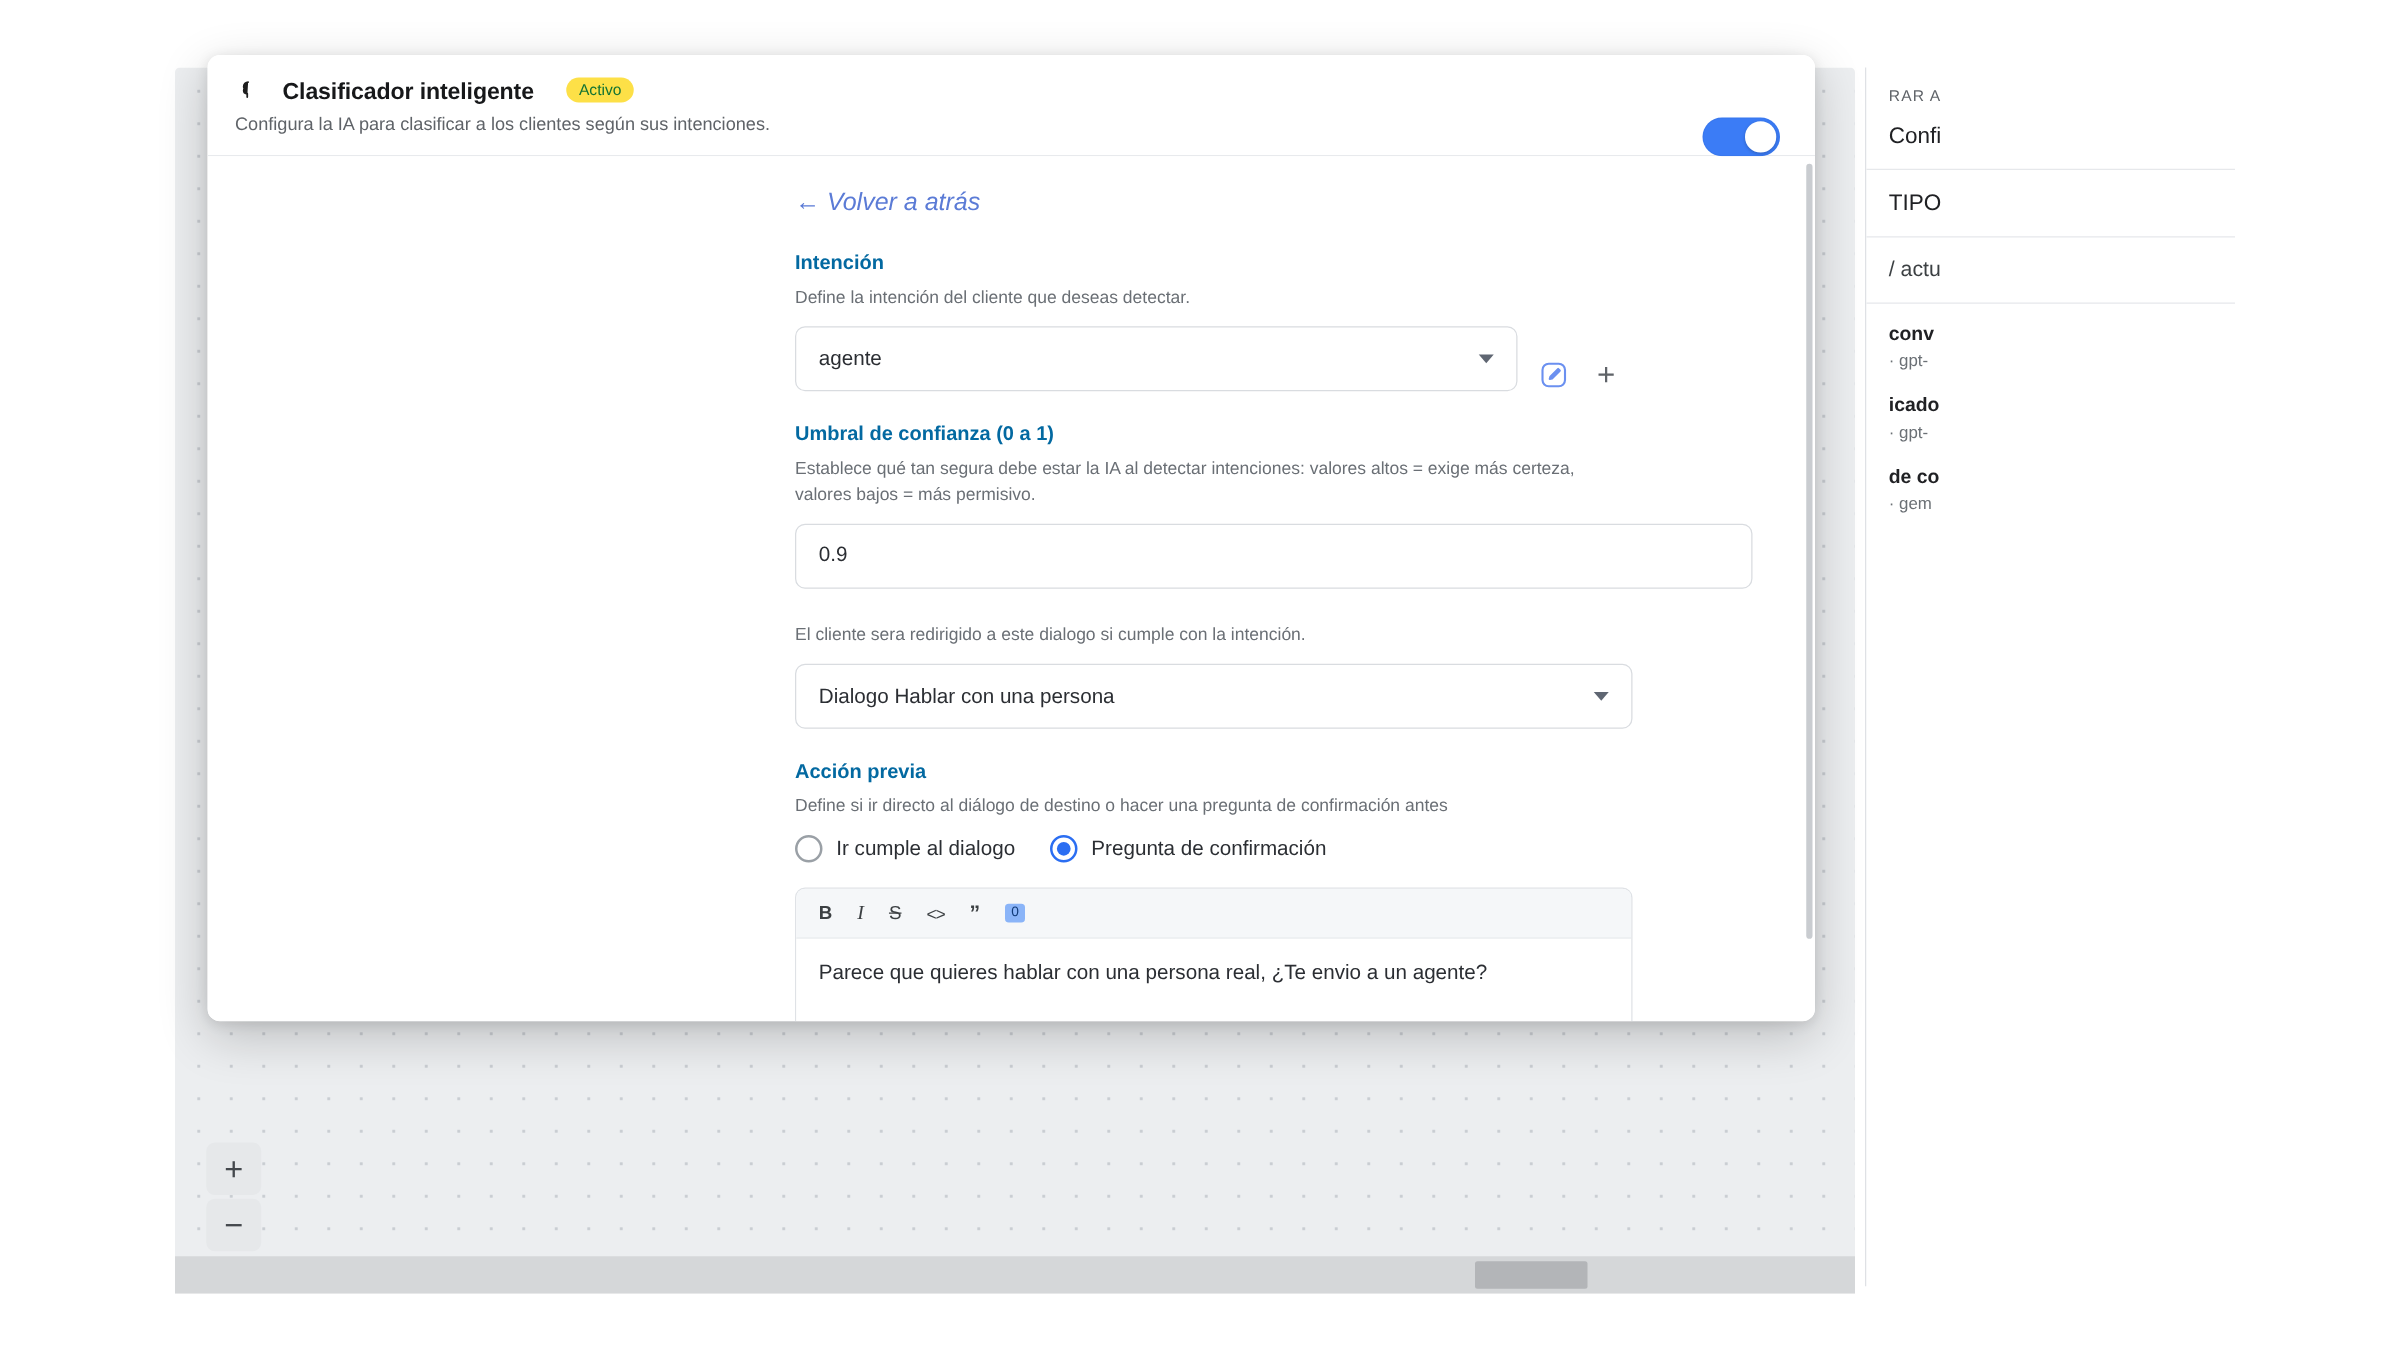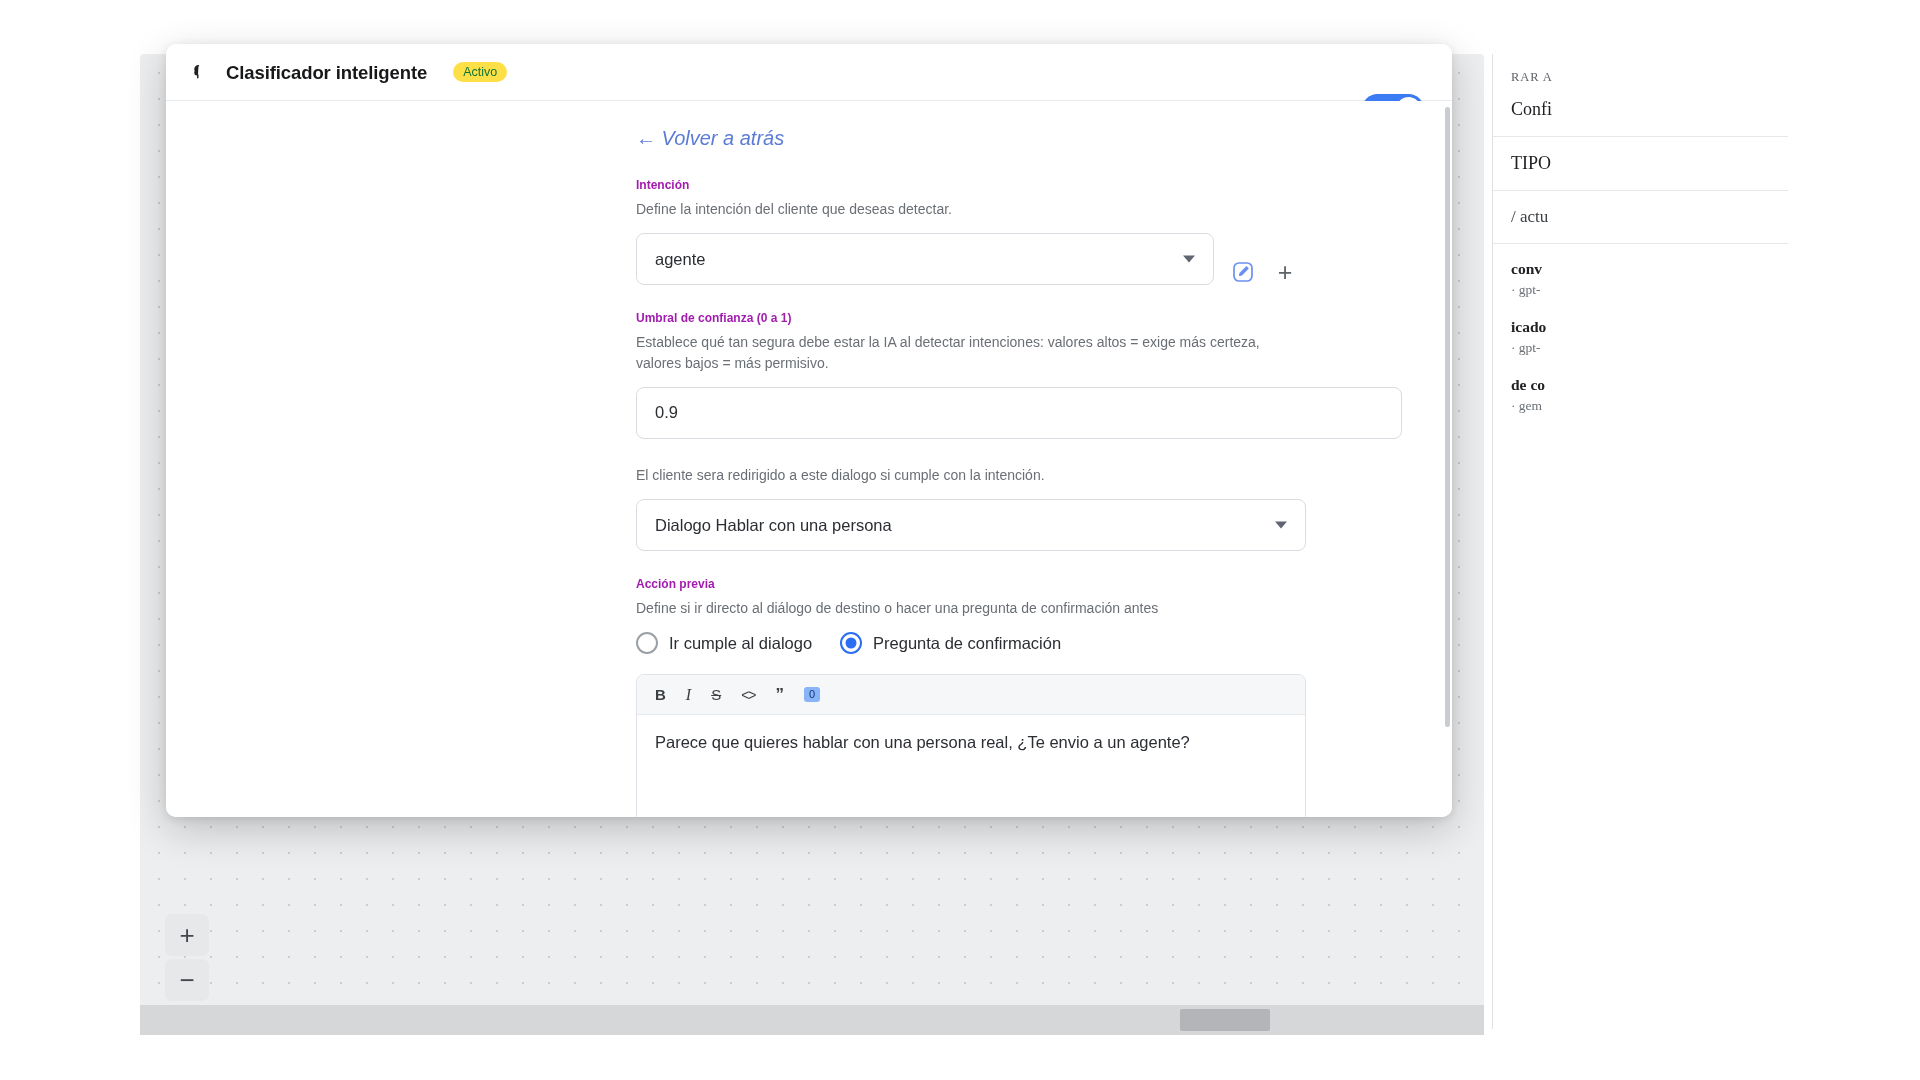--- a/index.html
+++ b/index.html
@@ -80,21 +80,20 @@
 
   
   .right-panel {
     position: absolute;
     right: 0; top: 54px;
     width: 296px; height: 975px;
     background: #ffffff;
     border-left: 1px solid #dfe1e5;
     padding: 0;
     overflow: hidden;
-    font-family: Liberation Serif, serif;
   }
   .rp-sect {
     padding: 16px 18px;
     border-bottom: 1px solid #e6e8eb;
   }
   .rp-eyebrow {
     font-size: 12.5px; color: #5f6368;
     letter-spacing: .9px;
     margin-bottom: 14px;
     white-space: nowrap;
@@ -221,23 +220,23 @@
     color: #5b7bd6;
     font-style: italic;
     margin-bottom: 28px;
     display: inline-block;
     cursor: pointer;
   }
 
   .field { margin-bottom: 26px; }
 
   .field-label {
-    font-size: 12px;
+    font-size: 16px;
     font-weight: 700;
-    color: #a21caf;
+    color: #0369a1;
     margin-bottom: 7px;
   }
   .field-desc {
     font-size: 14px;
     color: #6a6f75;
     line-height: 1.45;
     margin-bottom: 14px;
     max-width: 668px;
   }
 
@@ -434,20 +433,21 @@
       <div class="mh-row">
         <span class="mh-icon">
           <svg width="17" height="18" viewBox="0 0 24 24" fill="none" stroke="#1f1f1f" stroke-width="2" stroke-linecap="round" stroke-linejoin="round">
             <path d="M12 3a5 5 0 0 0-5 5c0 1 .3 1.8.8 2.5-.5.6-.8 1.4-.8 2.2A3.3 3.3 0 0 0 10 16h1v4" fill="#1f1f1f"></path>
             <circle cx="14.5" cy="8" r="1.2" fill="#fff" stroke="none"></circle>
           </svg>
         </span>
         <span class="mh-title">Clasificador inteligente</span>
         <span class="badge-activo">Activo</span>
       </div>
+      <div class="mh-sub">Configura la IA para clasificar a los clientes según sus intenciones.</div>
 
       <div class="toggle">
         <div class="toggle-knob"></div>
       </div>
     </div>
 
     <div class="modal-body">
       <div class="form-wrap">
 
         <span class="back-link">← Volver a atrás</span>

